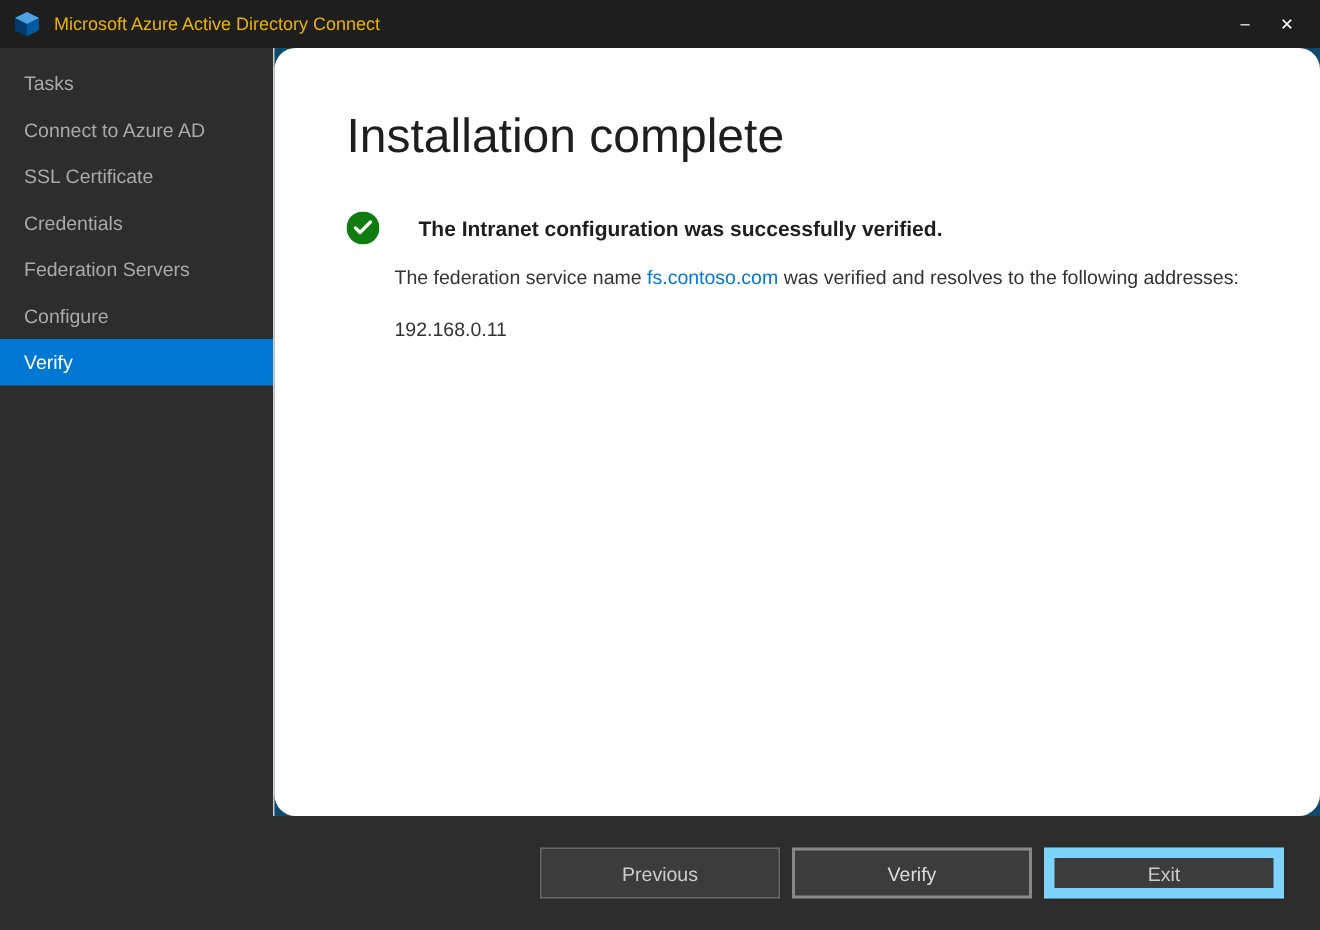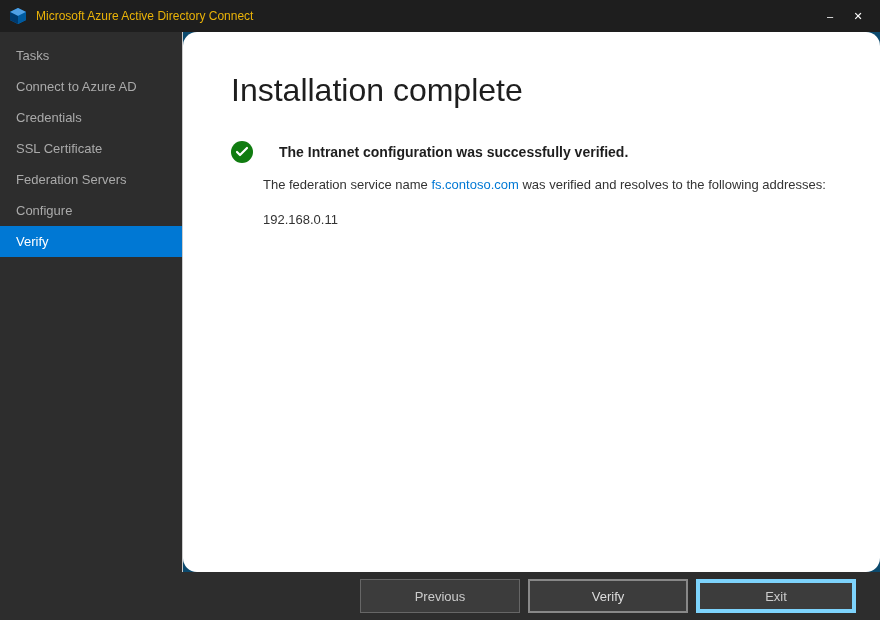--- a/index.html
+++ b/index.html
@@ -131,21 +131,21 @@
     }
     .ip-address {
       margin-top: 16px;
       font-size: 13px;
       color: #333333;
       margin-left: 32px;
     }
 
     
     .footer {
-      height: 48px;
+      height: 76px;
       background: #2d2d2d;
       display: flex;
       align-items: center;
       justify-content: flex-end;
       padding: 0 24px;
       gap: 8px;
       flex-shrink: 0;
     }
     .footer-btn {
       width: 160px;
@@ -157,21 +157,21 @@
       cursor: pointer;
       font-family: 'Segoe UI', Arial, sans-serif;
     }
     .footer-btn.active {
       background: #3c3c3c;
       border: 2px solid #888;
       color: #dddddd;
     }
     .footer-btn.primary {
       background: #3c3c3c;
-      border: 4px solid #7dd3fc;
+      border: 7px solid #7dd3fc;
       color: #cccccc;
     }
 
     
     .sidebar-border {
       width: 1px;
       background: #cccccc;
       flex-shrink: 0;
     }
   </style>
@@ -191,22 +191,22 @@
     <button class="title-bar-btn close">✕</button>
   </div>
 </div>
 
 <div class="window">
   <div class="content-area">
 
     <div class="sidebar">
       <div class="sidebar-item">Tasks</div>
       <div class="sidebar-item">Connect to Azure AD</div>
+      <div class="sidebar-item">SSL Certificate</div>
       <div class="sidebar-item">Credentials</div>
-      <div class="sidebar-item">SSL Certificate</div>
       <div class="sidebar-item">Federation Servers</div>
       <div class="sidebar-item">Configure</div>
       <div class="sidebar-item active">Verify</div>
     </div>
 
     <div class="sidebar-border"></div>
 
     <div class="main-content">
       <div class="page-title">Installation complete</div>
 

